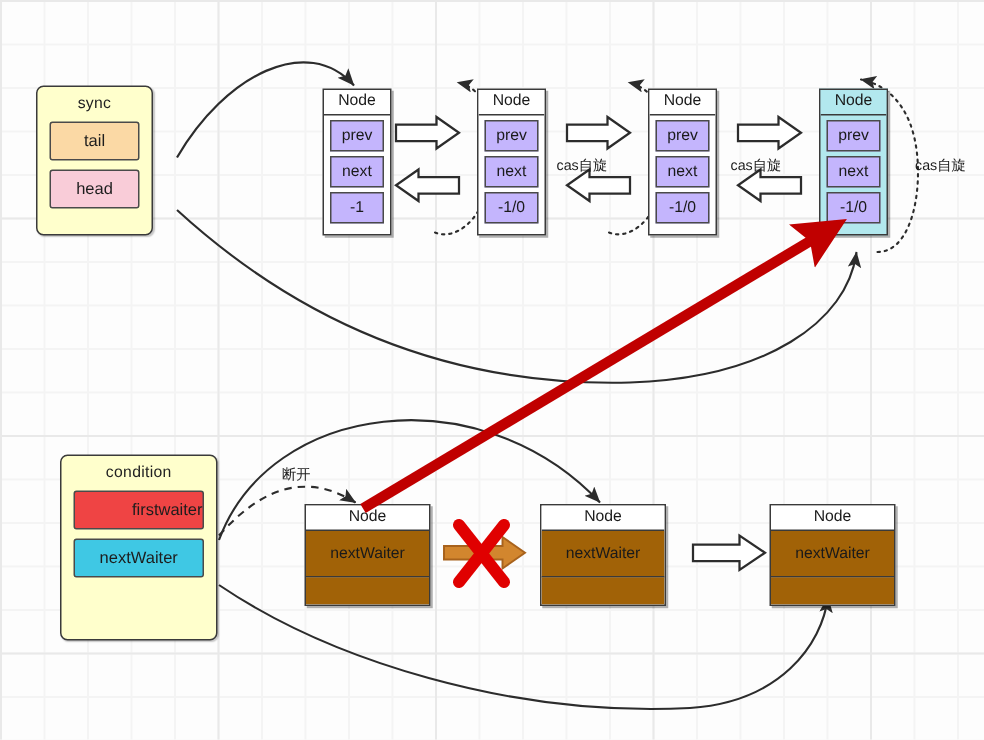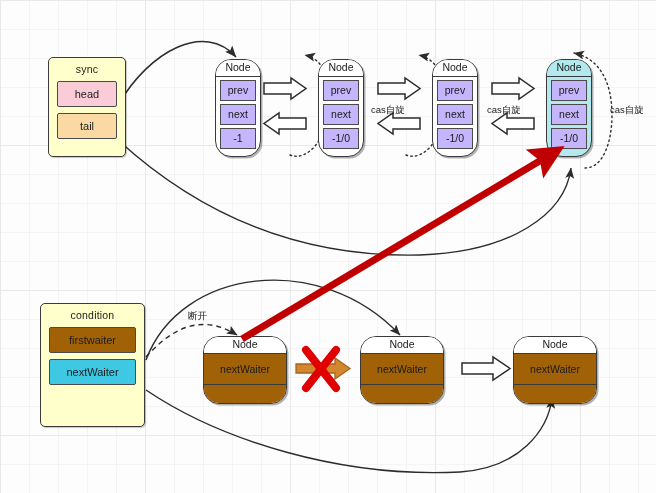--- a/index.html
+++ b/index.html
@@ -51,28 +51,28 @@
     height:26px;
     line-height:24px;
     text-align:center;
     font-size:11px;
     color:#1d1d1d;
     border:1.3px solid #4a4a4a;
     border-radius:2px;
   }
   .field.head{background:#f9ccd8;}
   .field.tail{background:#fbd9a5;}
-  .field.firstwaiter{background:#a16207;}
+  .field.firstwaiter{background:#ef4444;text-align:right;}
   .field.lastwaiter{background:#3fc8e4;}
 
   
   .node{
     background:#ffffff;
     border:1.5px solid #3a3a3a;
-    border-radius:16px;
+    border-radius:0;
     box-shadow:1.5px 1.5px 0 rgba(0,0,0,.30);
     overflow:hidden;
   }
   .node .cell{
     box-sizing:border-box;
     text-align:center;
     font-size:10.5px;
     color:#1a1a1a;
     background:#a16207;
   }
@@ -176,24 +176,24 @@
     </g>
     <g fill="#ffffff" stroke="#2c2c2c" stroke-width="1.5">
       <path d="M534,118 L507,118 L507,113 L492,123.5 L507,134 L507,129 L534,129 z"></path>
     </g>
 
     <g fill="#ffffff" stroke="#2c2c2c" stroke-width="1.5">
       <path d="M462,363 L493,363 L493,357 L510,368.5 L493,380 L493,374 L462,374 z"></path>
     </g>
   </svg>
 
-  <div class="box container" style="left:48px;top:57px;width:78px;height:100px;">
+  <div class="box container" style="left:24px;top:57px;width:78px;height:100px;">
     <div class="ctitle">sync</div>
+    <div class="field tail">tail</div>
     <div class="field head">head</div>
-    <div class="field tail">tail</div>
   </div>
 
   <div class="box node qnode" style="left:215px;top:59px;height:98px;">
     <div class="cell hdr">Node</div>
     <div class="inner">prev</div>
     <div class="inner">next</div>
     <div class="inner">-1</div>
   </div>
 
   <div class="box node qnode" style="left:318px;top:59px;height:98px;">

